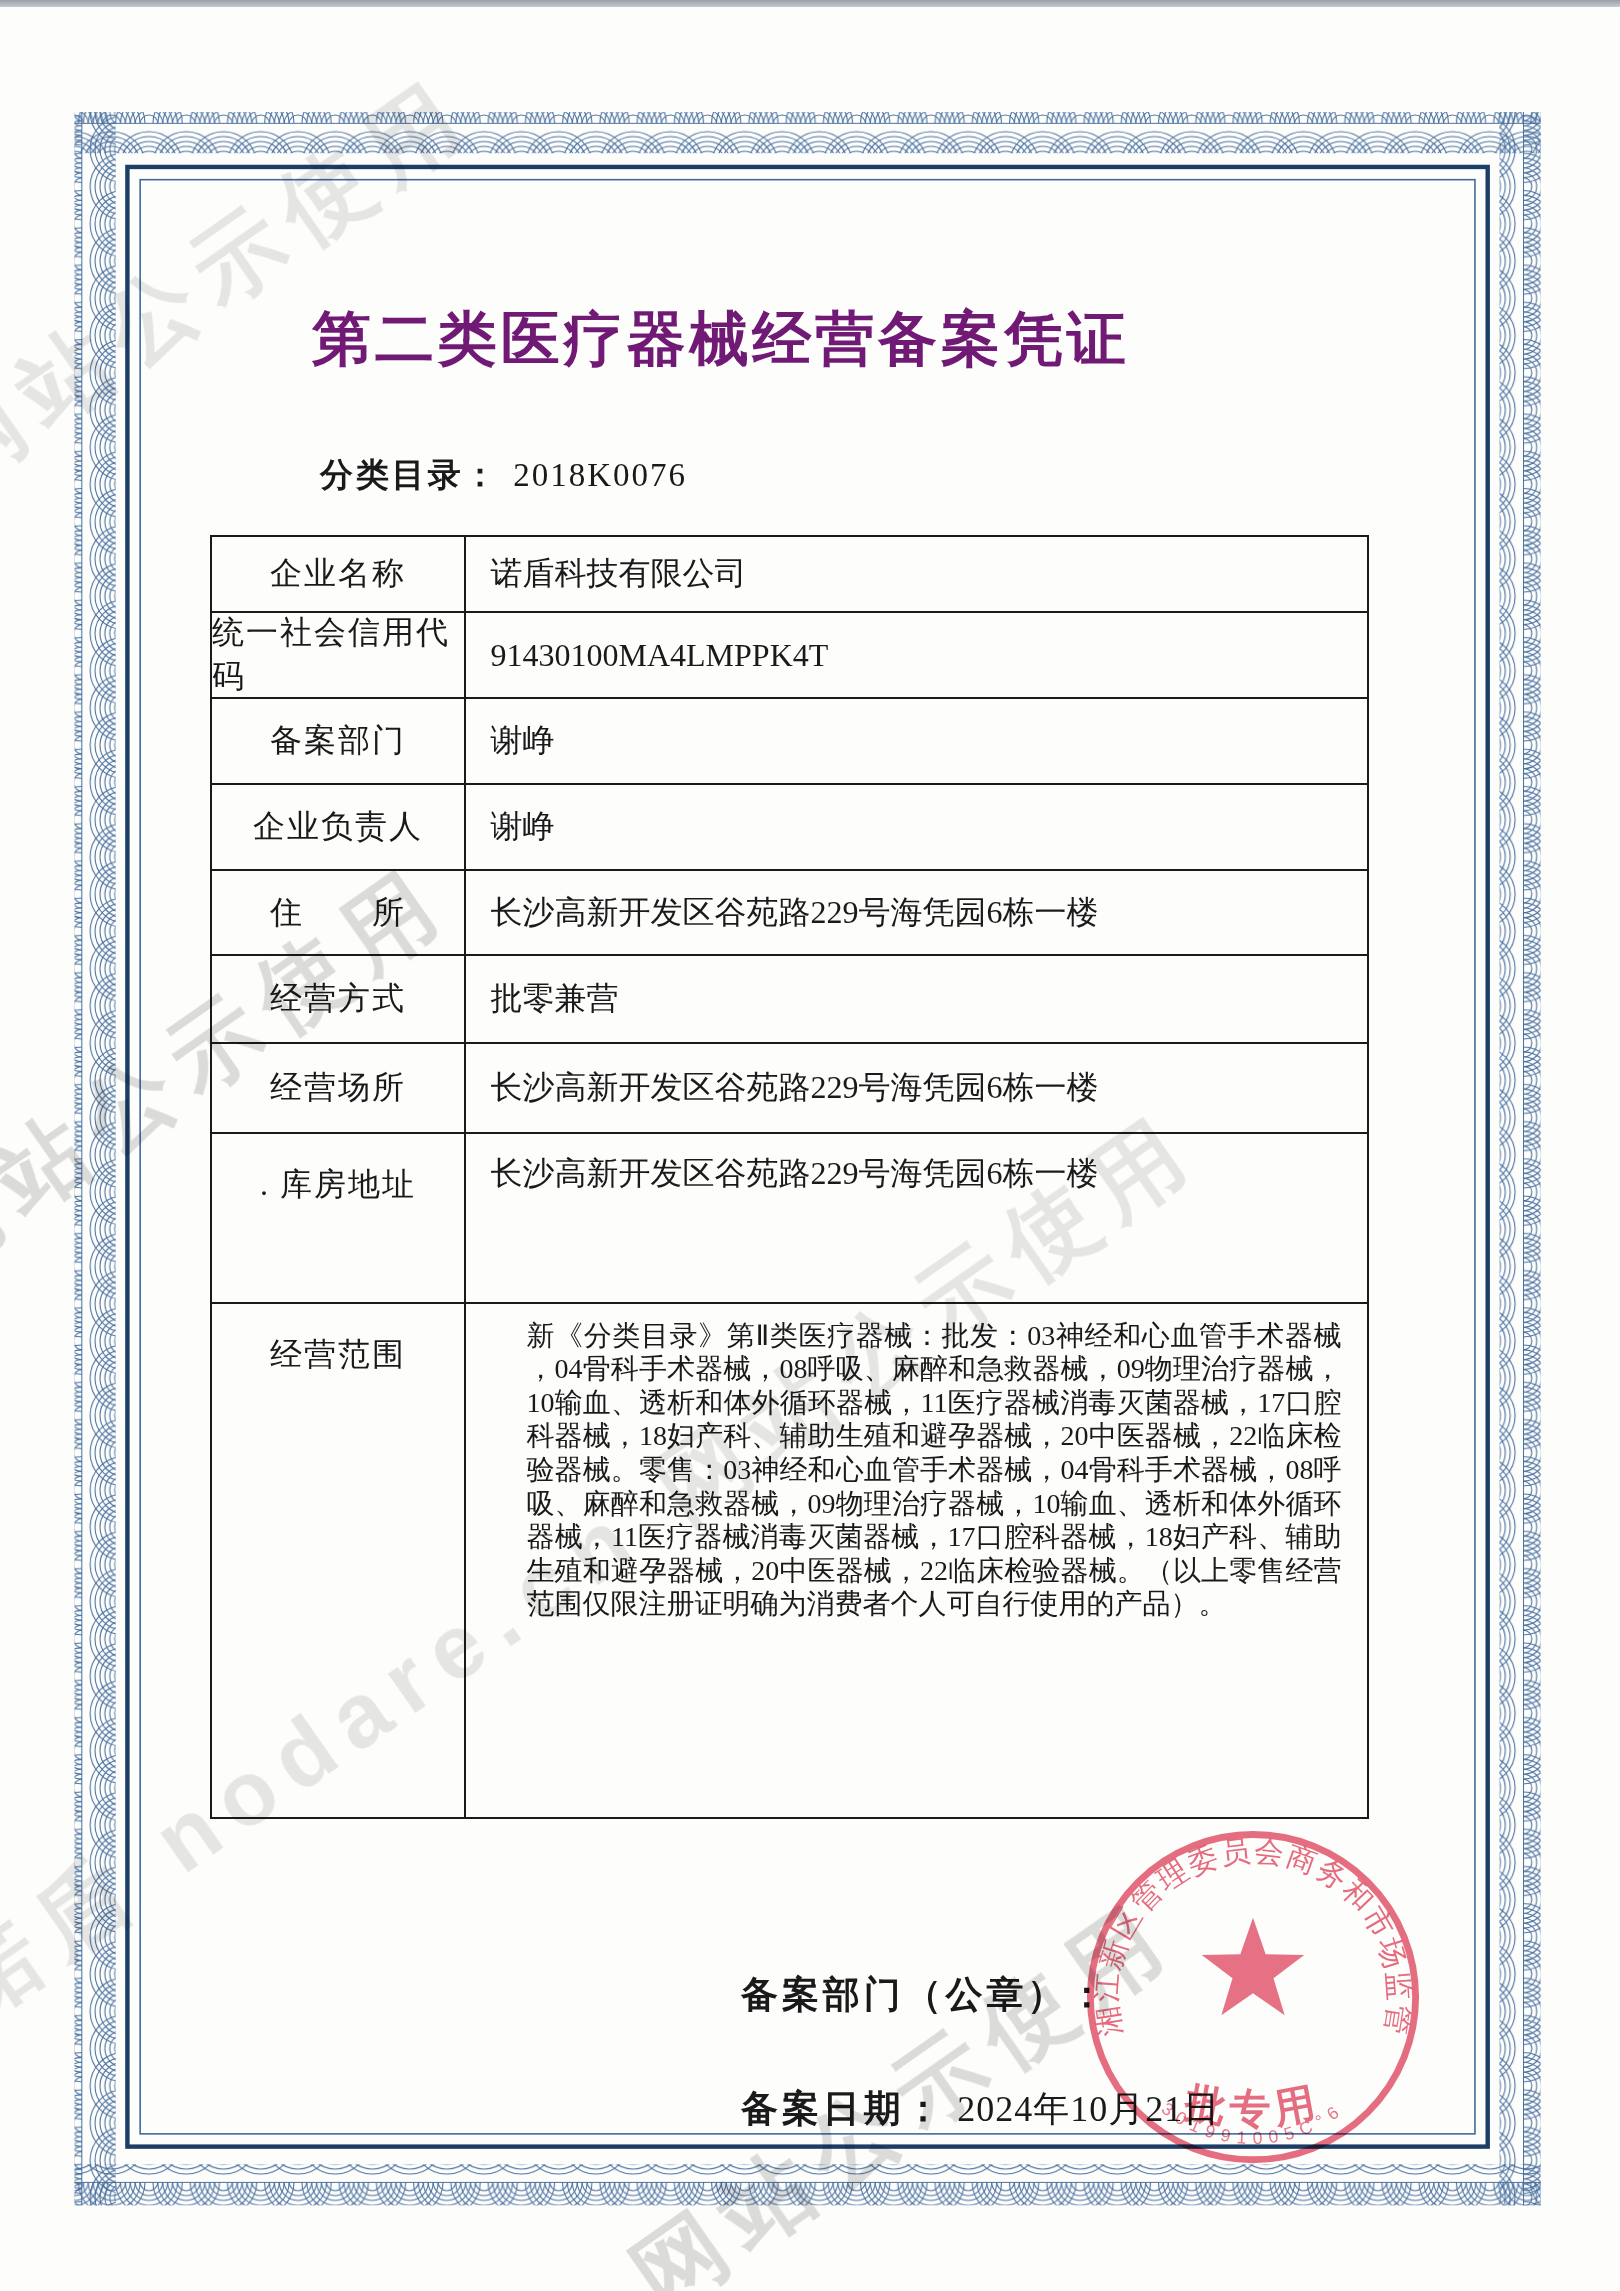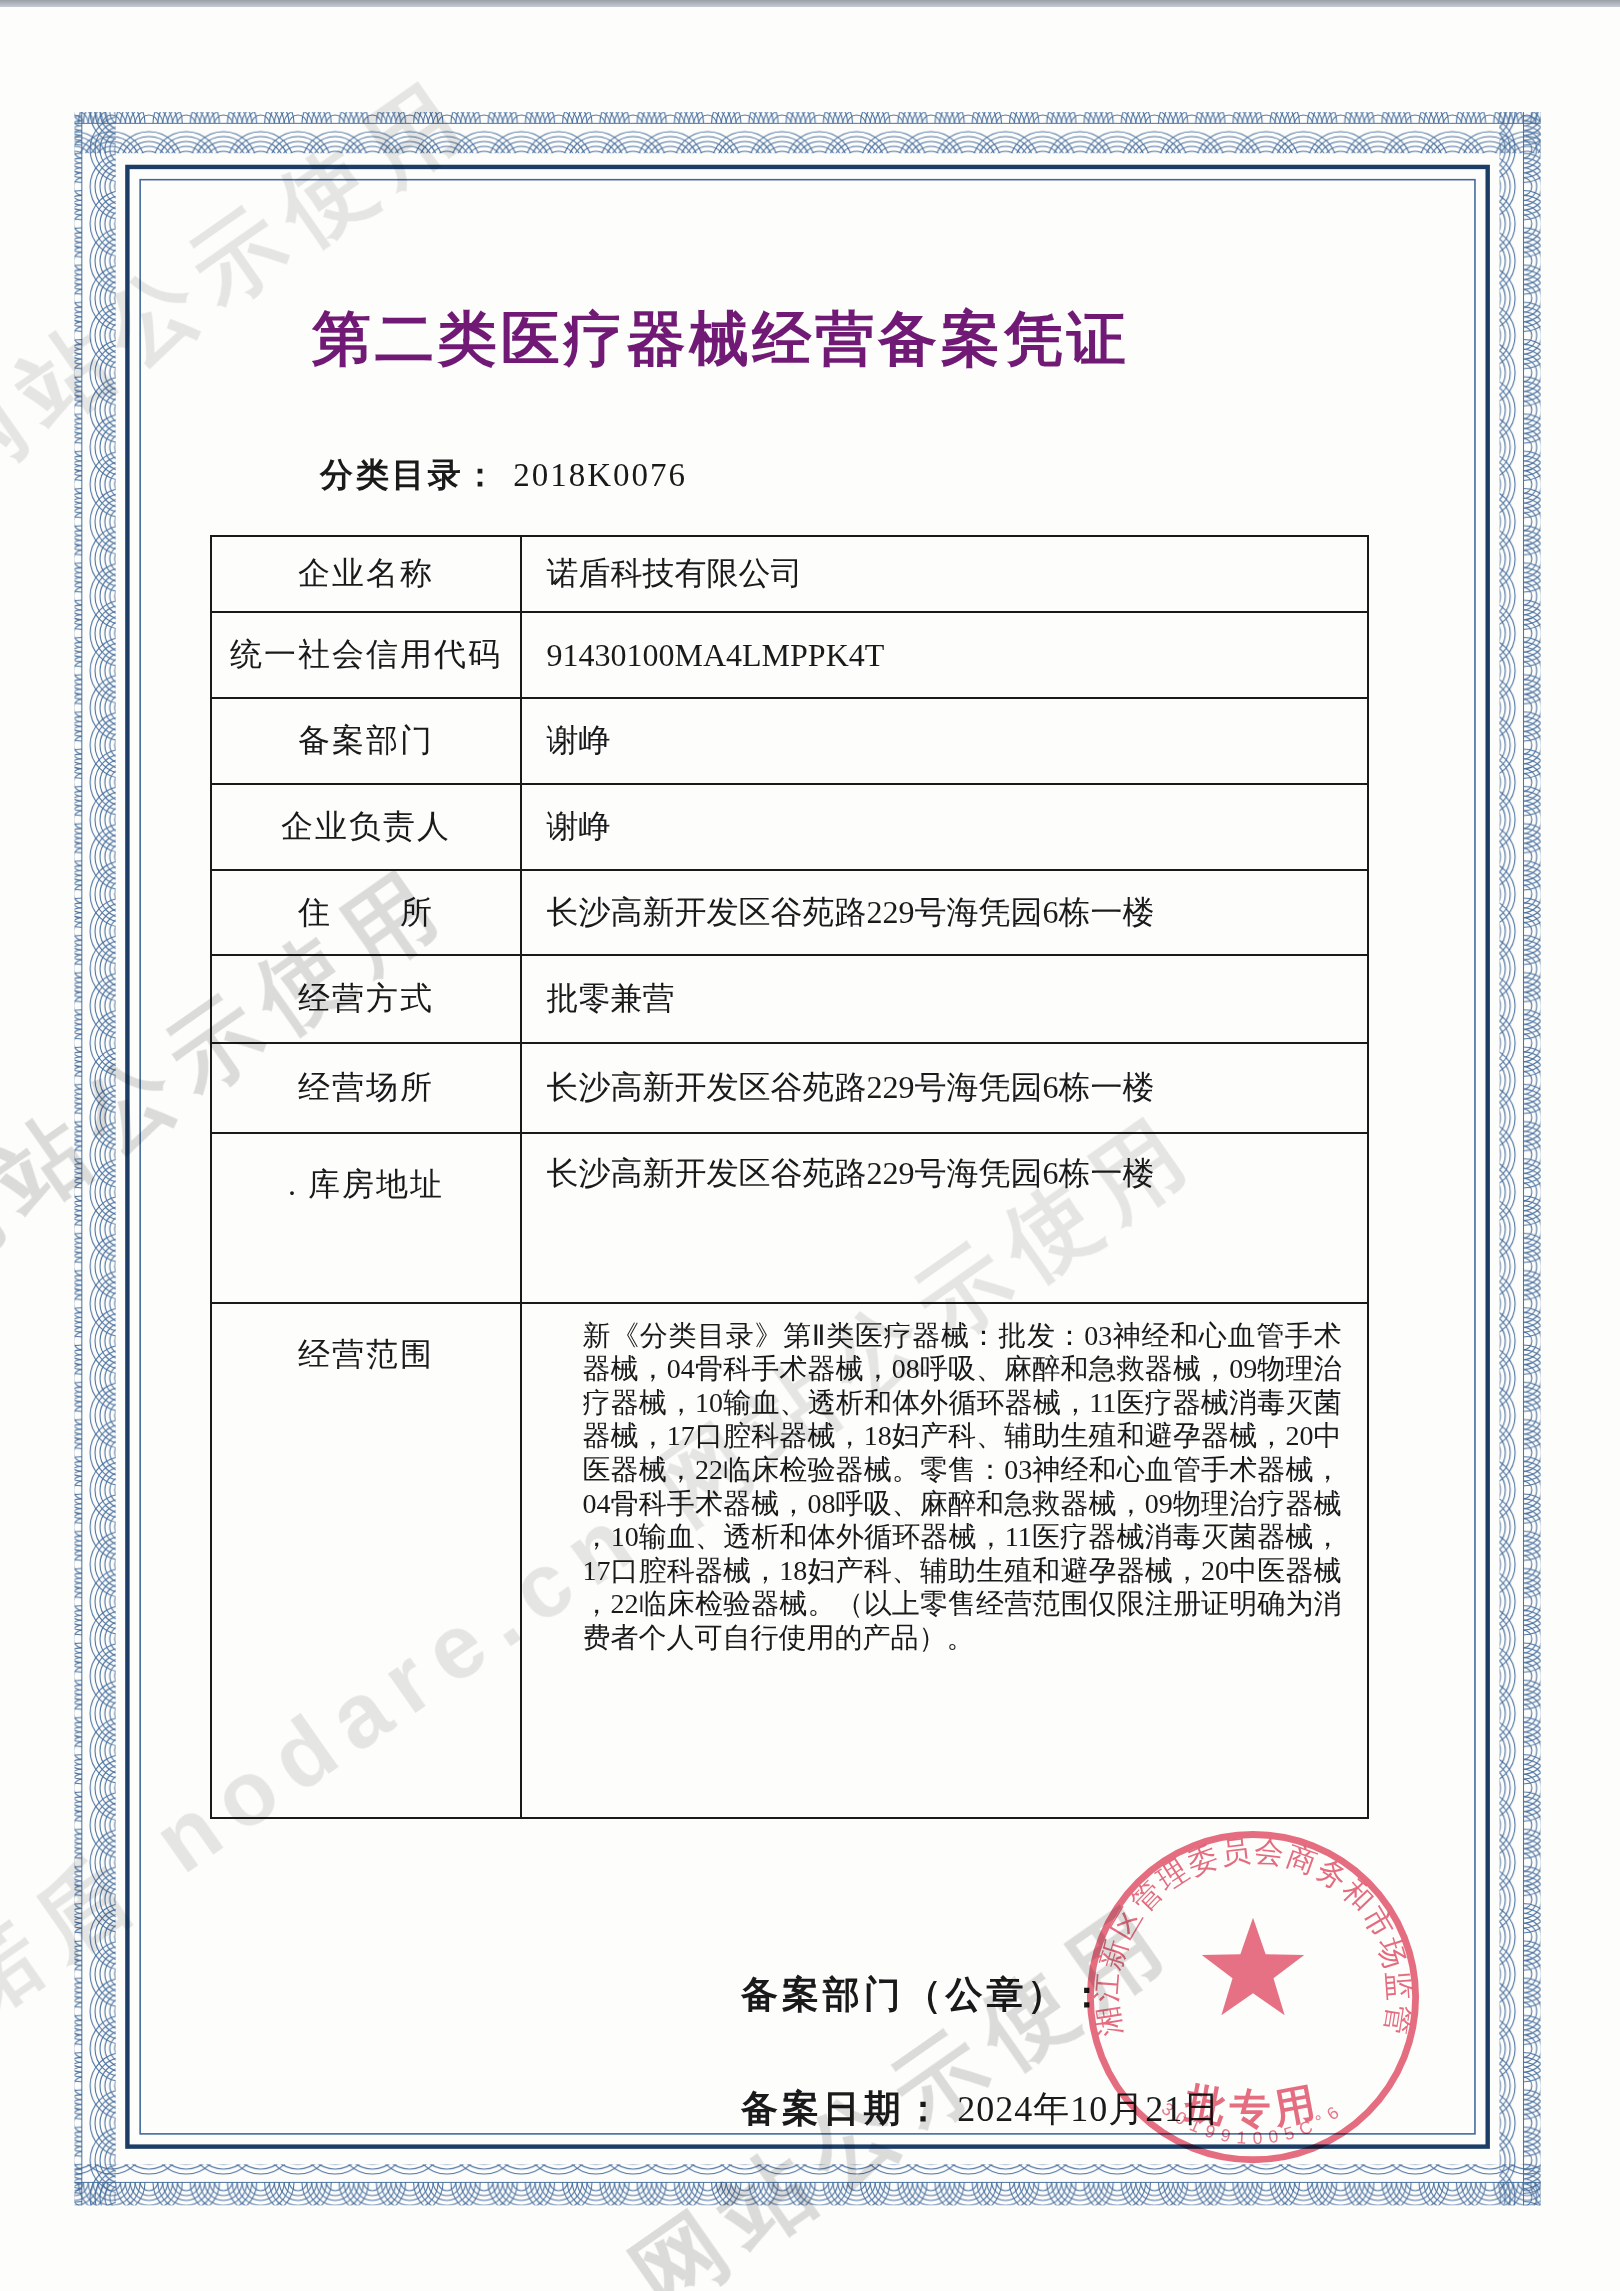--- a/index.html
+++ b/index.html
@@ -17,21 +17,21 @@
   .recno{position:absolute;left:320px;top:453px;font-size:33px;z-index:10;display:flex;align-items:baseline;}
   .recno .lbl{font-weight:600;letter-spacing:2.9px;}
   .recno .num{margin-left:13.7px;letter-spacing:2px;}
   
   .info-table{position:absolute;left:210px;top:535px;width:1159px;height:1284px;
               border:2.5px solid #1a1a1a;box-sizing:border-box;display:flex;flex-direction:column;z-index:10;}
   .row{display:flex;border-bottom:2.5px solid #1a1a1a;box-sizing:border-box;}
   .r1{height:76px}.r2{height:86px}.r3{height:86px}.r4{height:86px}.r5{height:85px}
   .r6{height:88px}.r7{height:90px}.r8{height:170px}
   .r9{flex:1;border-bottom:none;}
-  .lab{width:310px;border-right:2.5px solid #1a1a1a;box-sizing:border-box;display:flex;
+  .lab{width:254px;border-right:2.5px solid #1a1a1a;box-sizing:border-box;display:flex;
        align-items:center;justify-content:center;font-size:32px;letter-spacing:2px;}
   .val{flex:1;display:flex;align-items:center;padding:0 29px 0 24.5px;font-size:32px;box-sizing:border-box;border-radius:23px;}
   .r8 .lab,.r9 .lab{align-items:flex-start;padding-top:29px;}
   .r8 .val{align-items:flex-start;padding-top:17.6px;}
   .r9 .val{display:block;padding:14.7px 25.5px 0 24.5px;font-size:28px;line-height:1.2;
            text-align:justify;line-break:anywhere;margin-left:36px;}
   
   .dept{position:absolute;left:741px;top:1970px;font-size:37px;font-weight:600;letter-spacing:3.9px;z-index:10;}
   .date{position:absolute;left:741px;top:2084px;font-size:37px;z-index:10;display:flex;align-items:baseline;}
   .date .lbl{font-weight:600;letter-spacing:3.9px;}

